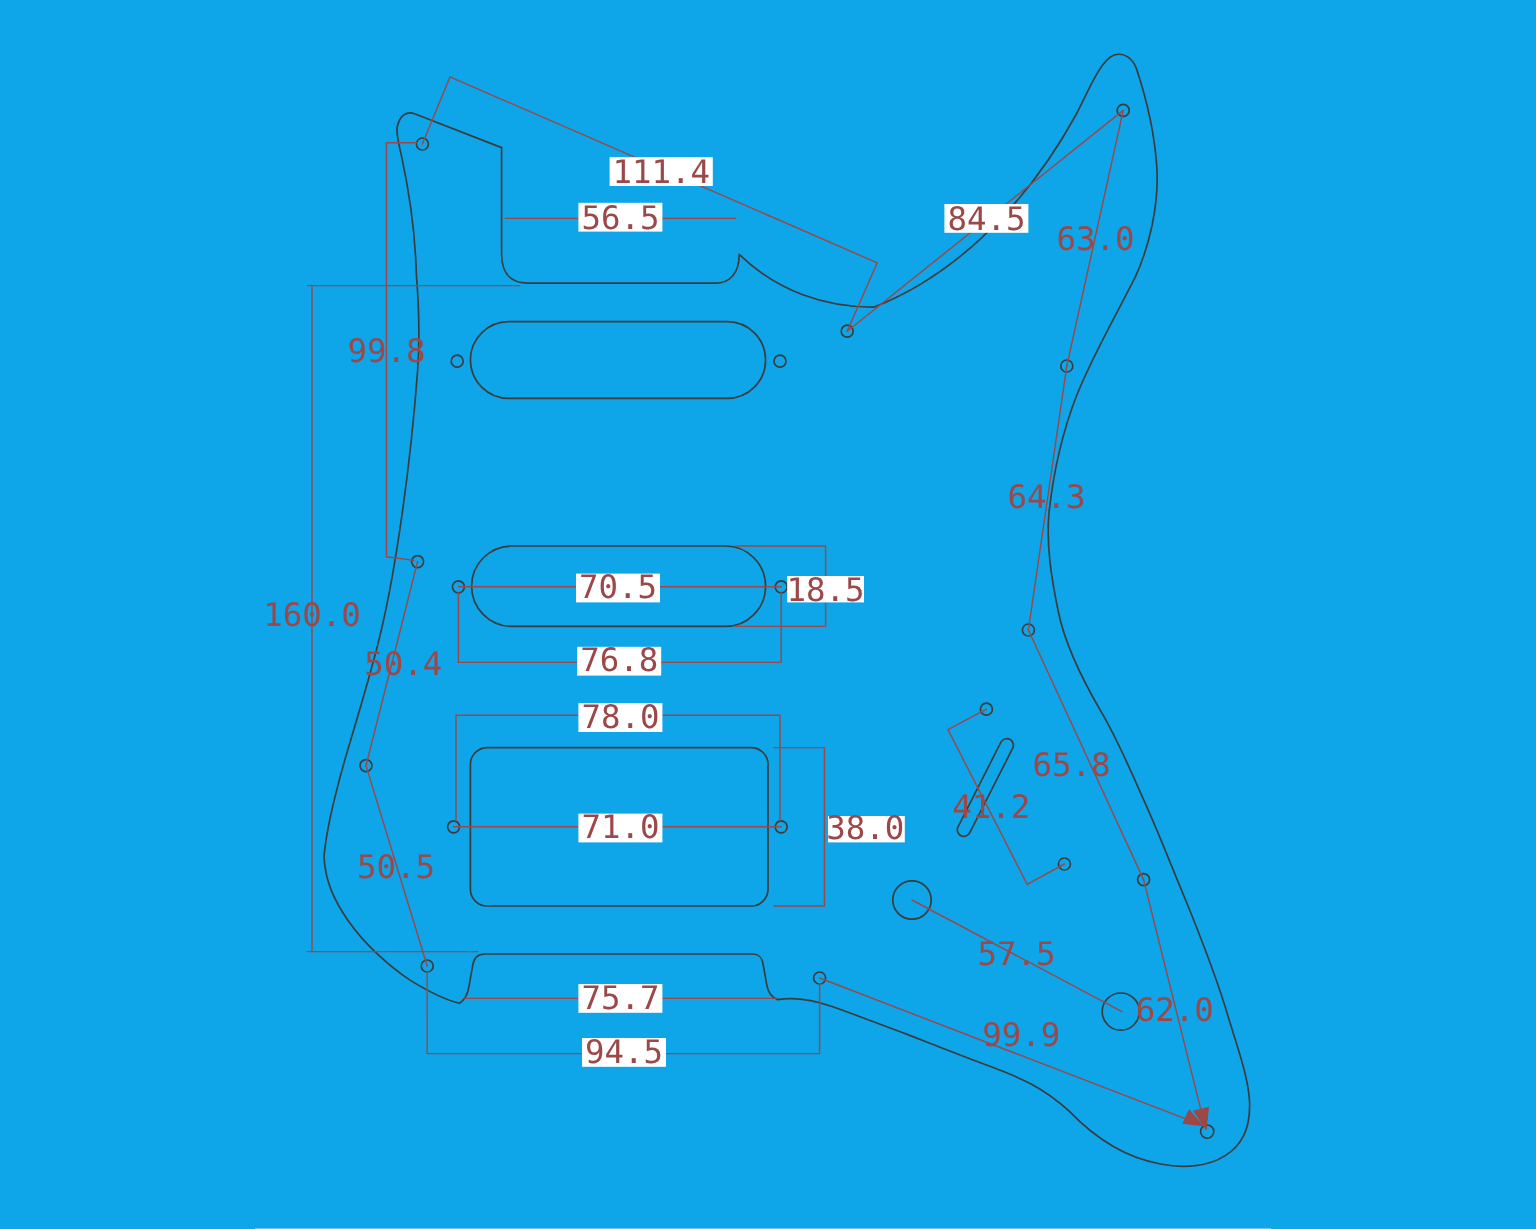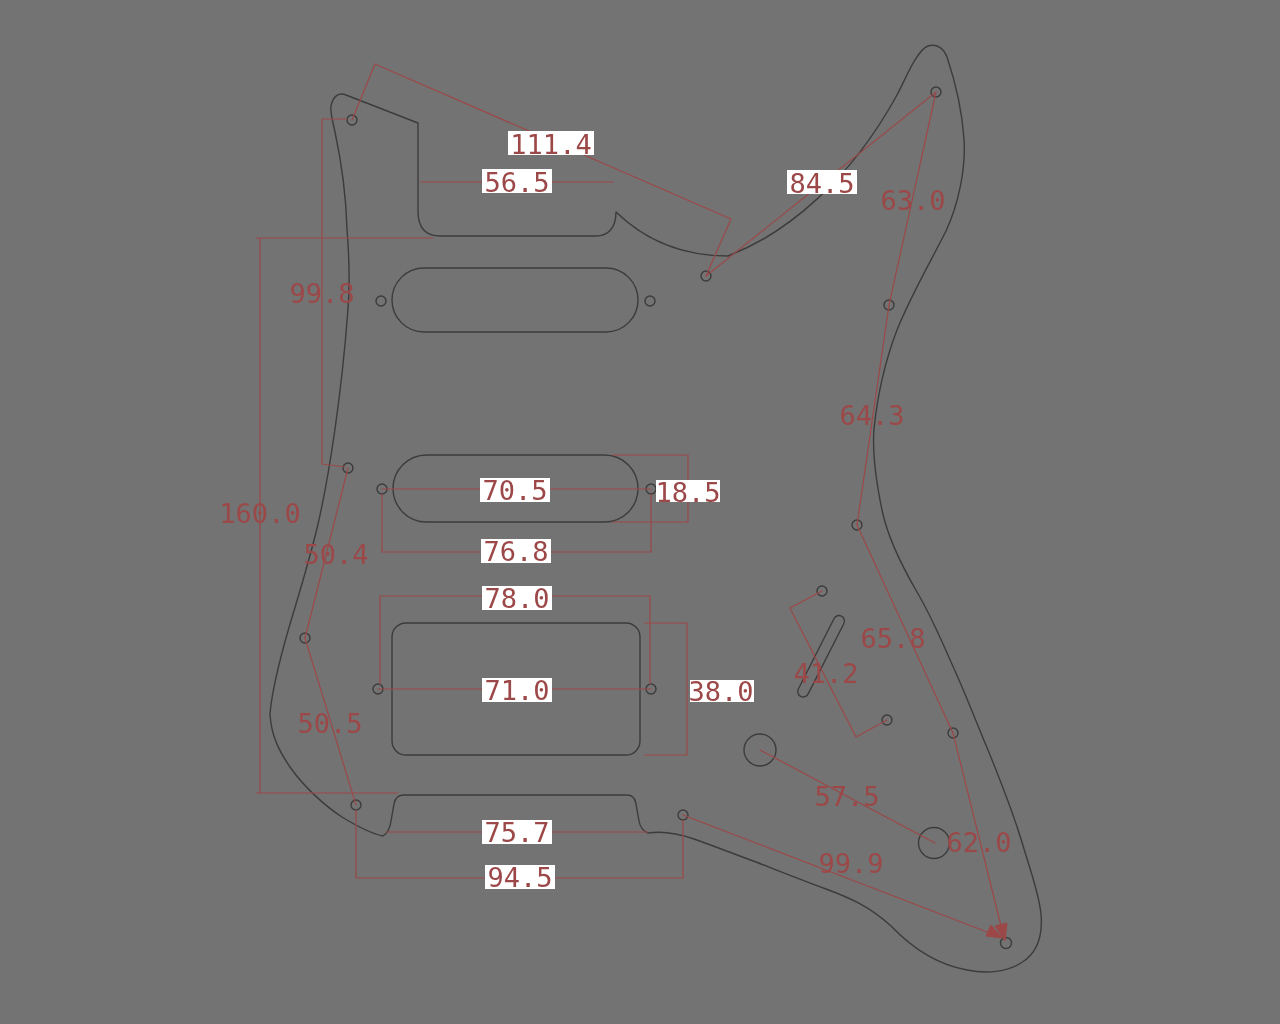--- a/index.html
+++ b/index.html
@@ -1,16 +1,16 @@
 <!DOCTYPE html>
 <html><head>
 <meta charset="utf-8">
 <style>
   html,body{margin:0;padding:0;background:#ffffff;}
-  .stage{width:1280px;height:1024px;position:relative;background:#737373;}
+  .stage{width:1280px;height:1024px;position:relative;background:#0ea5e9;}
   svg{display:block;}
   .outline-shape{fill:none;stroke-width:1.4px;stroke-linejoin:round;stroke-linecap:round;}
   .dim-path{fill:none;stroke-width:1.2px;stroke-linejoin:round;stroke-linecap:round;}
   .dim-label text{
     font-family:"DejaVu Sans Mono", monospace;
     font-size:27px;
     text-anchor:middle;
     dominant-baseline:central;
     stroke:none;
   }

